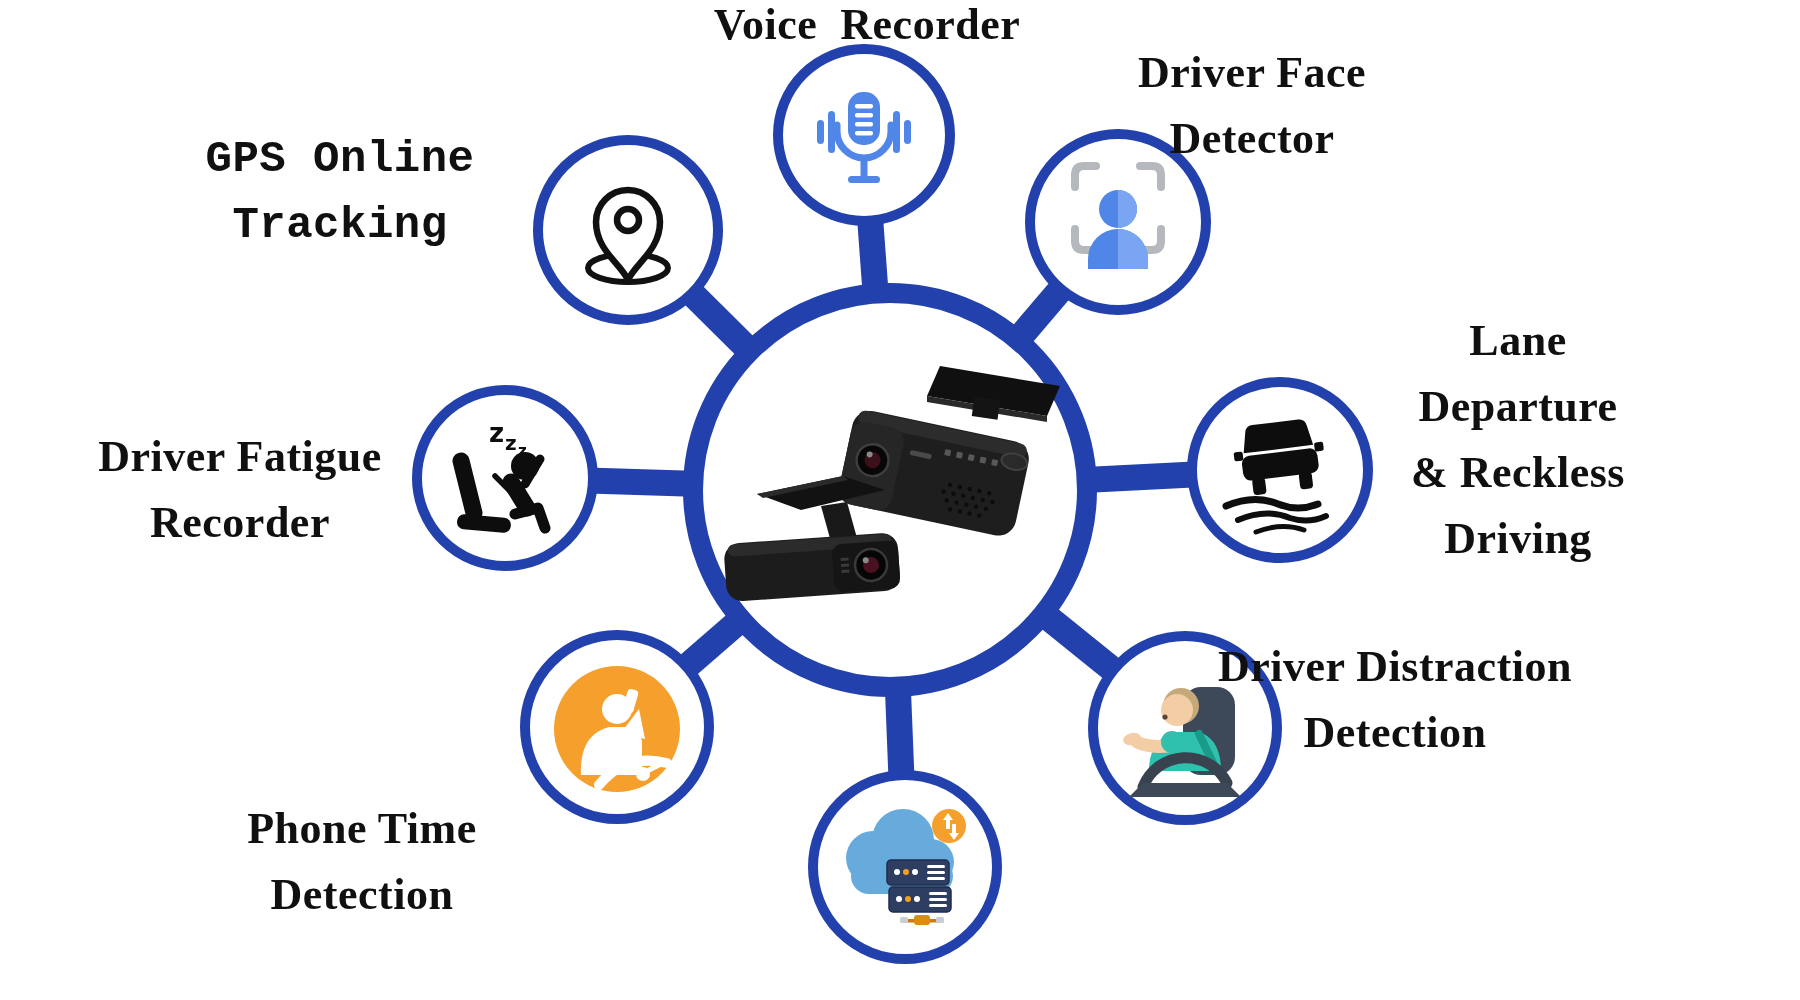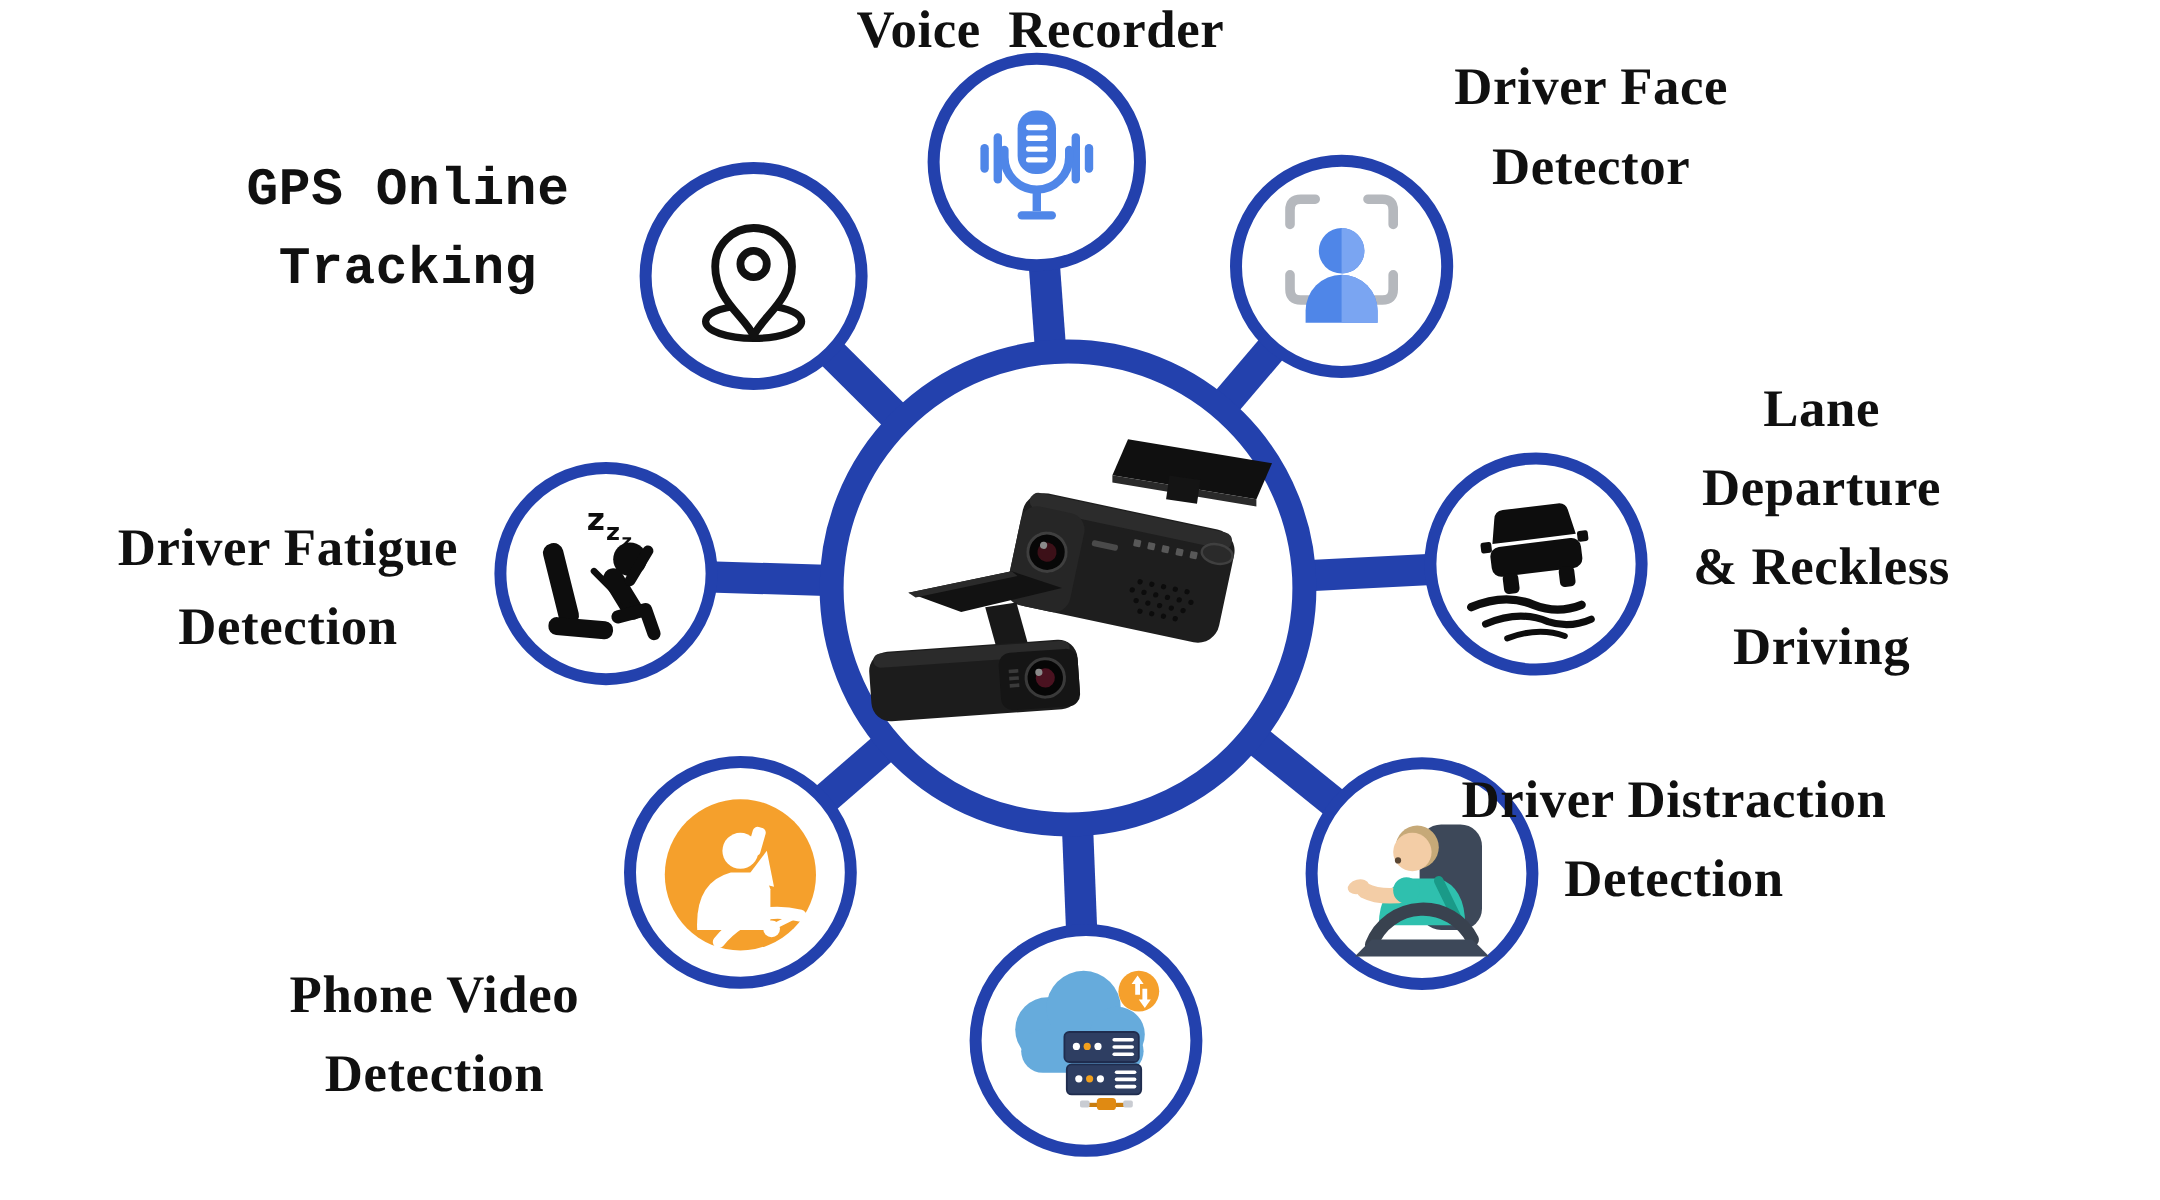--- a/index.html
+++ b/index.html
@@ -3,21 +3,21 @@
 <meta charset="utf-8">
 <style>
   html,body{margin:0;padding:0;background:#ffffff;}
   #stage{position:relative;width:1800px;height:1000px;background:#ffffff;overflow:hidden;
          font-family:"Liberation Serif", serif;}
   #diagram{position:absolute;left:0;top:0;}
   .label{position:absolute;transform:translateX(-50%);text-align:center;
          font-weight:700;font-size:44px;line-height:66px;color:var(--text,#111);
          white-space:pre-wrap;letter-spacing:.5px;}
   .lbl-voice{left:867px;top:-8px;}
-  .lbl-face{left:1326px;top:40px;}
+  .lbl-face{left:1252px;top:40px;}
   .lbl-gps{left:340px;top:126px;font-family:Liberation Mono, monospace;}
   .lbl-lane{left:1470px;top:308px;margin-left:48px;}
   .lbl-fatigue{left:240px;top:424px;}
   .lbl-distraction{left:1395px;top:634px;}
   .lbl-phone{left:362px;top:796px;}
   .lbl-cloud{left:900px;top:946px;line-height:52px;}
   .conn{stroke:var(--accent,#2341ad);stroke-width:26;}
   .node{fill:#ffffff;stroke:var(--accent,#2341ad);stroke-width:10;}
   .hub{fill:#ffffff;stroke:var(--accent,#2341ad);stroke-width:20;}
   .fblue{fill:var(--icon_blue,#4f86e8);}
@@ -283,20 +283,20 @@
   </svg>
 
   <div class="label lbl-voice">Voice  Recorder</div>
   <div class="label lbl-face">Driver Face
 Detector</div>
   <div class="label lbl-lane">Lane Departure
 &amp; Reckless
 Driving</div>
   <div class="label lbl-distraction">Driver Distraction
 Detection</div>
-  <div class="label lbl-phone">Phone Video
+  <div class="label lbl-phone">Phone Time
 Detection</div>
   <div class="label lbl-fatigue">Driver Fatigue
-Detection</div>
+Recorder</div>
   <div class="label lbl-gps">GPS Online
 Tracking</div>
 
 </div>
 
 </body></html>

